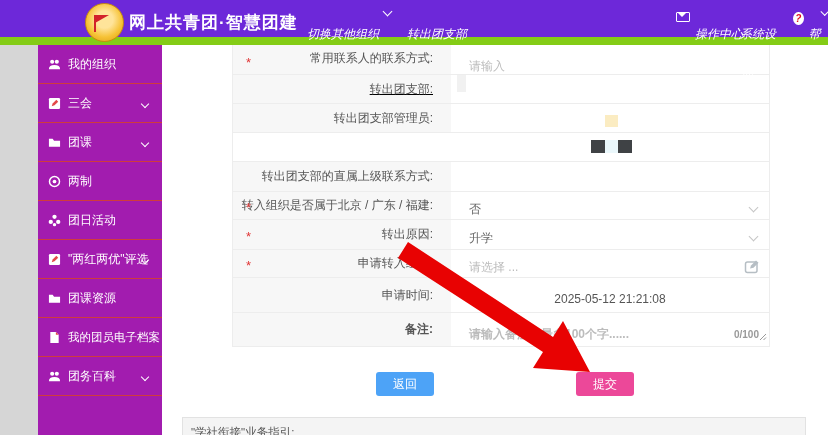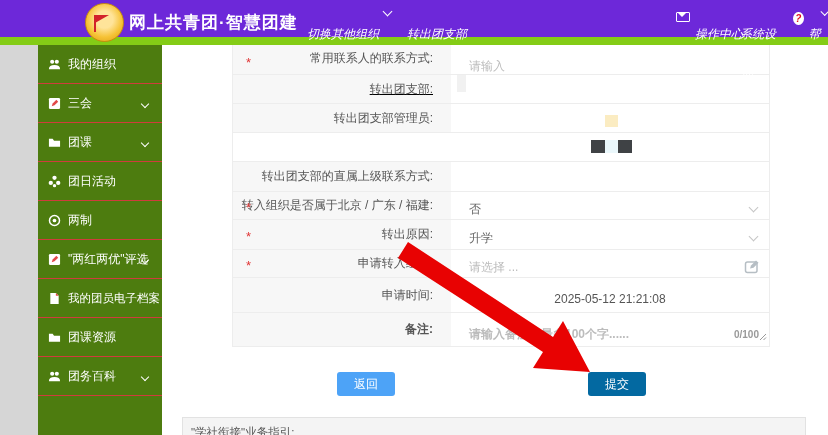--- a/index.html
+++ b/index.html
@@ -22,21 +22,21 @@
   .chev { width:7px; height:7px; border-right:1.5px solid #fff; border-bottom:1.5px solid #fff;
           transform:rotate(45deg); margin-top:-4px; }
   .env { width:14px; height:10px; border:1.5px solid #fff; border-radius:1px; position:relative; }
   .env:after { content:""; position:absolute; left:0; top:-1px; width:0; height:0;
           border-left:5.5px solid transparent; border-right:5.5px solid transparent; border-top:5px solid #fff; }
   .qmark { width:13px; height:13px; border-radius:50%; background:#fff; color:#e3101b;
            font-size:10px; font-weight:bold; text-align:center; line-height:13px; }
 
   
   .gutter { position:absolute; left:0; top:45px; width:38px; height:390px; background:#d6d6d6; }
-  .sidebar { position:absolute; left:38px; top:45px; width:124px; height:390px; background:#4d7c0f; }
+  .sidebar { position:absolute; left:38px; top:45px; width:124px; height:390px; background:#a21caf; }
   .s-item { position:relative; height:39px; display:flex; align-items:center; gap:7px;
             padding-left:10px; color:#fff; font-size:12px; white-space:nowrap;
             border-bottom:1px solid #d03c3c; cursor:pointer; }
   .s-item svg { flex:0 0 13px; }
   .s-chev { position:absolute; right:14px; top:17px; width:6px; height:6px;
             border-right:1.5px solid #fff; border-bottom:1.5px solid #fff; transform:rotate(45deg); }
 
   
   .content { position:absolute; left:162px; top:45px; width:666px; height:390px; background:#fff; }
   .ftable { position:absolute; left:232px; top:45px; width:538px;
@@ -63,22 +63,22 @@
   .red-light { position:absolute; left:457px; top:75px; width:9px; height:17px; background:#f1f1f1; }
   .red-yellow { position:absolute; left:605px; top:115px; width:13px; height:12px; background:#fbecc2; }
   .red-dark1 { position:absolute; left:591px; top:140px; width:14px; height:13px; background:#3f4245; }
   .red-blue { position:absolute; left:605px; top:140px; width:13px; height:13px; background:#eaf7fb; }
   .red-dark2 { position:absolute; left:618px; top:140px; width:14px; height:13px; background:#3f4245; }
 
   
   .btn { position:absolute; top:372px; width:58px; height:24px; border:none; border-radius:3px;
          color:#fff; font-size:12px; line-height:24px; text-align:center; cursor:pointer;
          font-family:inherit; }
-  .btn-back { left:337px; background:#4da3f7; }
-  .btn-submit { left:588px; background:#0369a1; }
+  .btn-back { left:376px; background:#4da3f7; }
+  .btn-submit { left:576px; background:#ec4899; }
   .guide-box { position:absolute; left:182px; top:417px; width:624px; height:40px;
                background:#f4f4f4; border:1px solid #e2e2e2; }
   .guide-box span { display:block; padding:7px 0 0 8px; font-size:11.5px; color:#555; }
 
   
   .arrow-svg { position:absolute; left:0; top:0; z-index:50; pointer-events:none; }
 </style>
 </head>
 <body>
 
@@ -135,59 +135,59 @@
     <div class="s-item">
       <svg width="13" height="13" viewBox="0 0 14 14">
           <path d="M1 3h4l1.5 2H13v6.5H1z" fill="#fff"></path>
         </svg>
       <span>团课</span>
       <span class="s-chev"></span>
     </div>
 
     <div class="s-item">
       <svg width="13" height="13" viewBox="0 0 14 14">
+          <circle cx="7" cy="7" r="5.4" fill="none" stroke="#fff" stroke-width="1.6"></circle>
+          <circle cx="7" cy="7" r="2" fill="#fff"></circle>
+        </svg>
+      <span>两制</span>
+    </div>
+
+    <div class="s-item">
+      <svg width="13" height="13" viewBox="0 0 14 14">
           <circle cx="7" cy="3" r="2.3" fill="#fff"></circle>
           <circle cx="3" cy="8.5" r="2.3" fill="#fff"></circle>
           <circle cx="11" cy="8.5" r="2.3" fill="#fff"></circle>
           <circle cx="7" cy="11.5" r="1.8" fill="#fff"></circle>
         </svg>
       <span>团日活动</span>
     </div>
 
-    <div class="s-item">
-      <svg width="13" height="13" viewBox="0 0 14 14">
-          <circle cx="7" cy="7" r="5.4" fill="none" stroke="#fff" stroke-width="1.6"></circle>
-          <circle cx="7" cy="7" r="2" fill="#fff"></circle>
-        </svg>
-      <span>两制</span>
-    </div>
-
 
     <div class="s-item">
       <svg width="13" height="13" viewBox="0 0 14 14">
           <rect x="1" y="1" width="12" height="12" rx="1.5" fill="#fff"></rect>
           <path d="M4 10l1-3 4-4 2 2-4 4z" fill="#e24848"></path>
         </svg>
       <span>"两红两优"评选</span>
       <span class="s-chev"></span>
     </div>
 
     <div class="s-item">
       <svg width="13" height="13" viewBox="0 0 14 14">
+          <path d="M1 3h4l1.5 2H13v6.5H1z" fill="#fff"></path>
+        </svg>
+      <span>团课资源</span>
+    </div>
+
+    <div class="s-item">
+      <svg width="13" height="13" viewBox="0 0 14 14">
           <path d="M2.5 1h6l3 3v9h-9z" fill="#fff"></path>
           <path d="M8.5 1l3 3h-3z" fill="#e24848"></path>
         </svg>
       <span style="font-size:11.5px;">我的团员电子档案</span>
-    </div>
-
-    <div class="s-item">
-      <svg width="13" height="13" viewBox="0 0 14 14">
-          <path d="M1 3h4l1.5 2H13v6.5H1z" fill="#fff"></path>
-        </svg>
-      <span>团课资源</span>
     </div>
 
     <div class="s-item">
       <svg width="13" height="13" viewBox="0 0 14 14">
           <circle cx="4.5" cy="4" r="2.2" fill="#fff"></circle>
           <circle cx="9.5" cy="4" r="2.2" fill="#fff"></circle>
           <path d="M1 12c0-3 2-4.5 6-4.5s6 1.5 6 4.5z" fill="#fff"></path>
         </svg>
       <span>团务百科</span>
       <span class="s-chev"></span>

